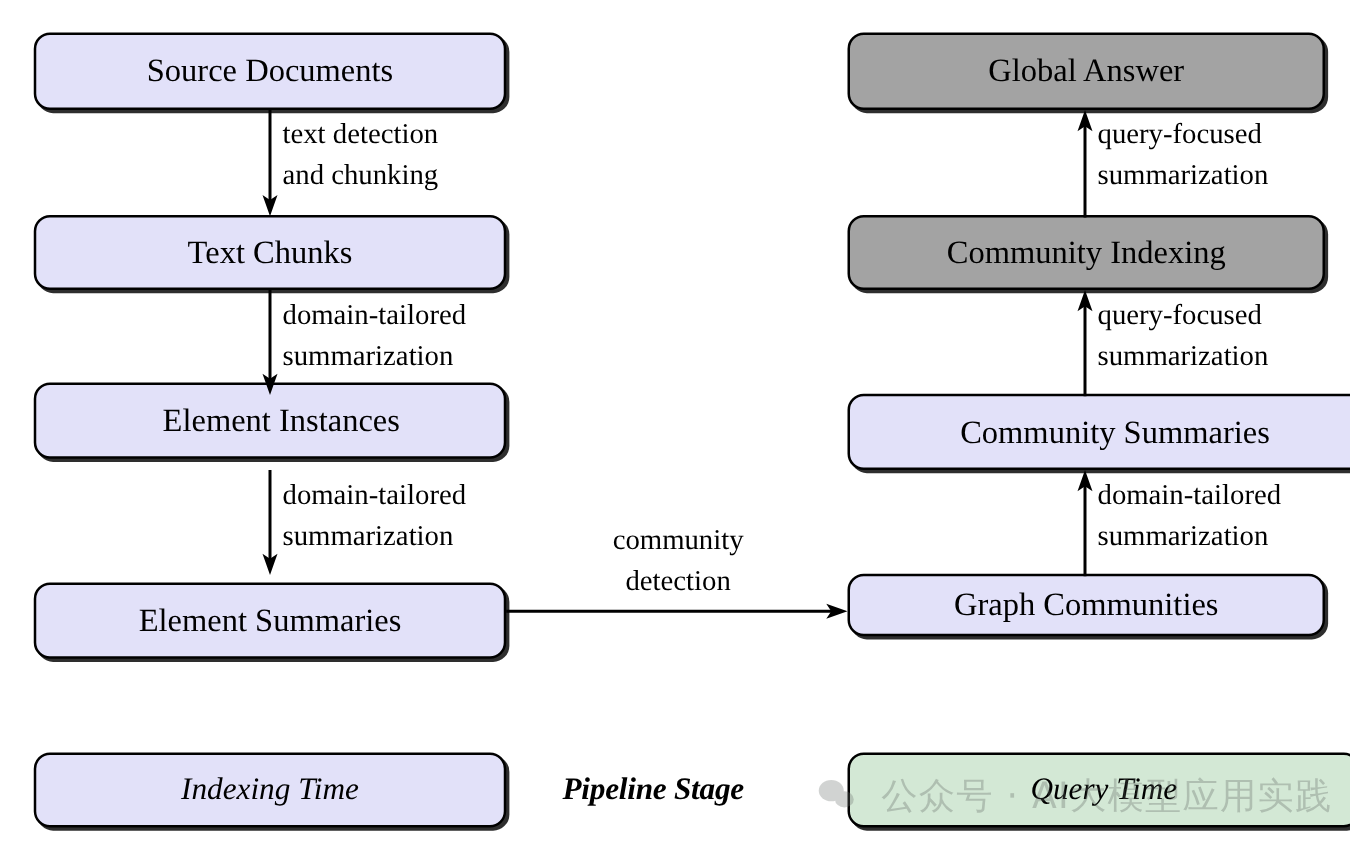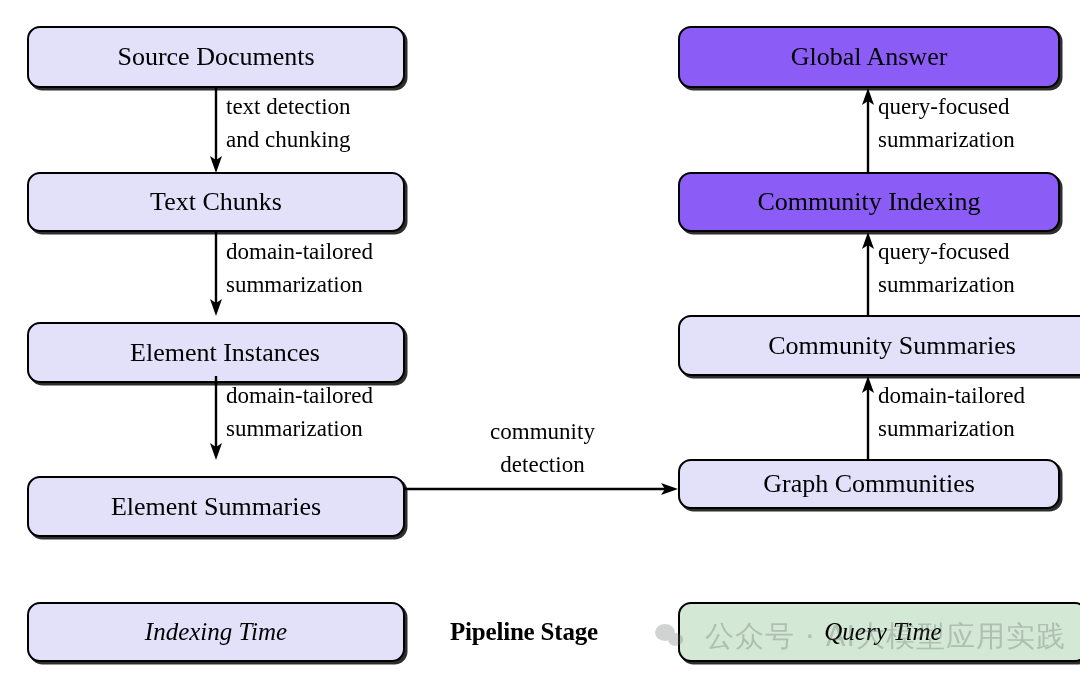--- a/index.html
+++ b/index.html
@@ -25,21 +25,21 @@
     display: flex;
     align-items: center;
     justify-content: center;
     box-shadow: 2.5px 2.5px 0 0 rgba(0,0,0,0.82);
     font-size: 26px;
     color: #000000;
     line-height: 1;
     white-space: nowrap;
   }
   .node.indexing { background: #e2e1f9; }
-  .node.query    { background: #8b5cf6; }
+  .node.query    { background: #a3a3a3; }
   .node .node-label { display: block; }
 
   
   .legend-box {
     position: absolute;
     box-sizing: border-box;
     border: 2.5px solid #000000;
     border-radius: 13px;
     display: flex;
     align-items: center;
@@ -52,20 +52,21 @@
   }
   .legend-box.indexing { background: #e2e1f9; text-align: right; }
   .legend-box.query    { background: #d3e8d5; }
   .legend-caption {
     position: absolute;
     font-size: 25px;
     font-weight: bold;
     color: #000000;
     white-space: nowrap;
     letter-spacing: -0.2px;
+    font-style: italic;
   }
 
   
   .edge {
     position: absolute;
     overflow: visible;
   }
   .edge line { stroke: #000000; stroke-width: 2.4px; }
   .edge polygon { fill: #000000; }
 
@@ -110,25 +111,25 @@
 <div id="canvas">
 
   <div class="node indexing" style="left:27px; top:26px; width:378px; height:62px;">
     <span class="node-label">Source Documents</span>
   </div>
 
   <div class="node indexing" style="left:27px; top:172px; width:378px; height:60px;">
     <span class="node-label">Text Chunks</span>
   </div>
 
-  <div class="node indexing" style="left:27px; top:322px; width:378px; height:61px;padding-left:18px;">
+  <div class="node indexing" style="left:27px; top:306px; width:378px; height:61px;padding-left:18px;">
     <span class="node-label">Element Instances</span>
   </div>
 
-  <div class="node indexing" style="left:27px; top:476px; width:378px; height:61px;">
+  <div class="node indexing" style="left:27px; top:466px; width:378px; height:61px;">
     <span class="node-label">Element Summaries</span>
   </div>
 
   <div class="node query" style="left:678px; top:26px; width:382px; height:62px;">
     <span class="node-label">Global Answer</span>
   </div>
 
   <div class="node query" style="left:678px; top:172px; width:382px; height:60px;">
     <span class="node-label">Community Indexing</span>
   </div>

